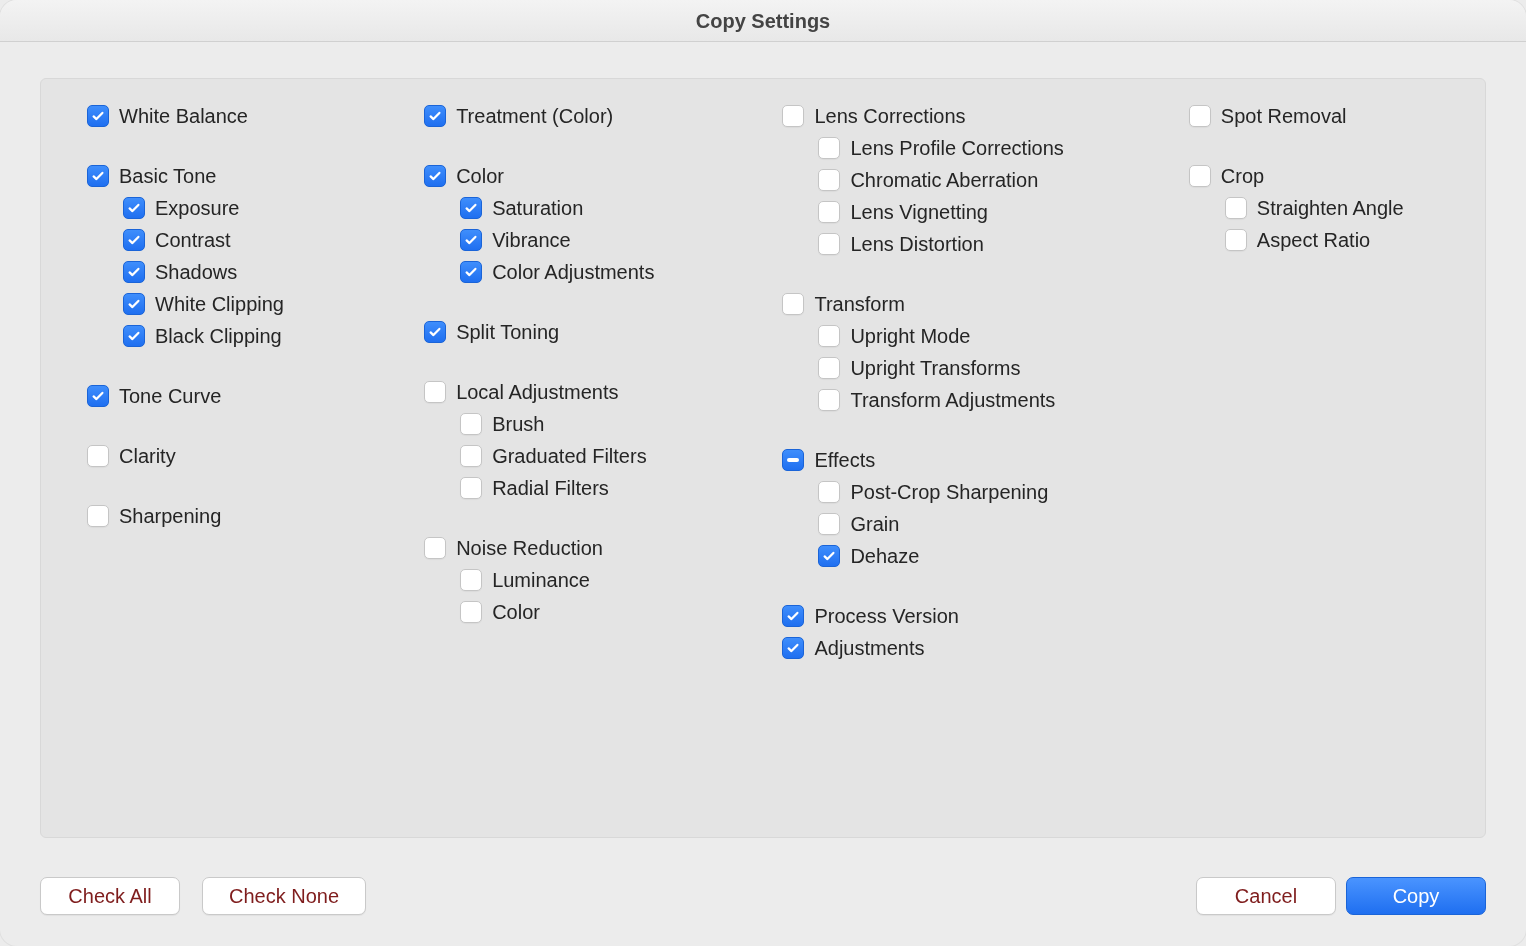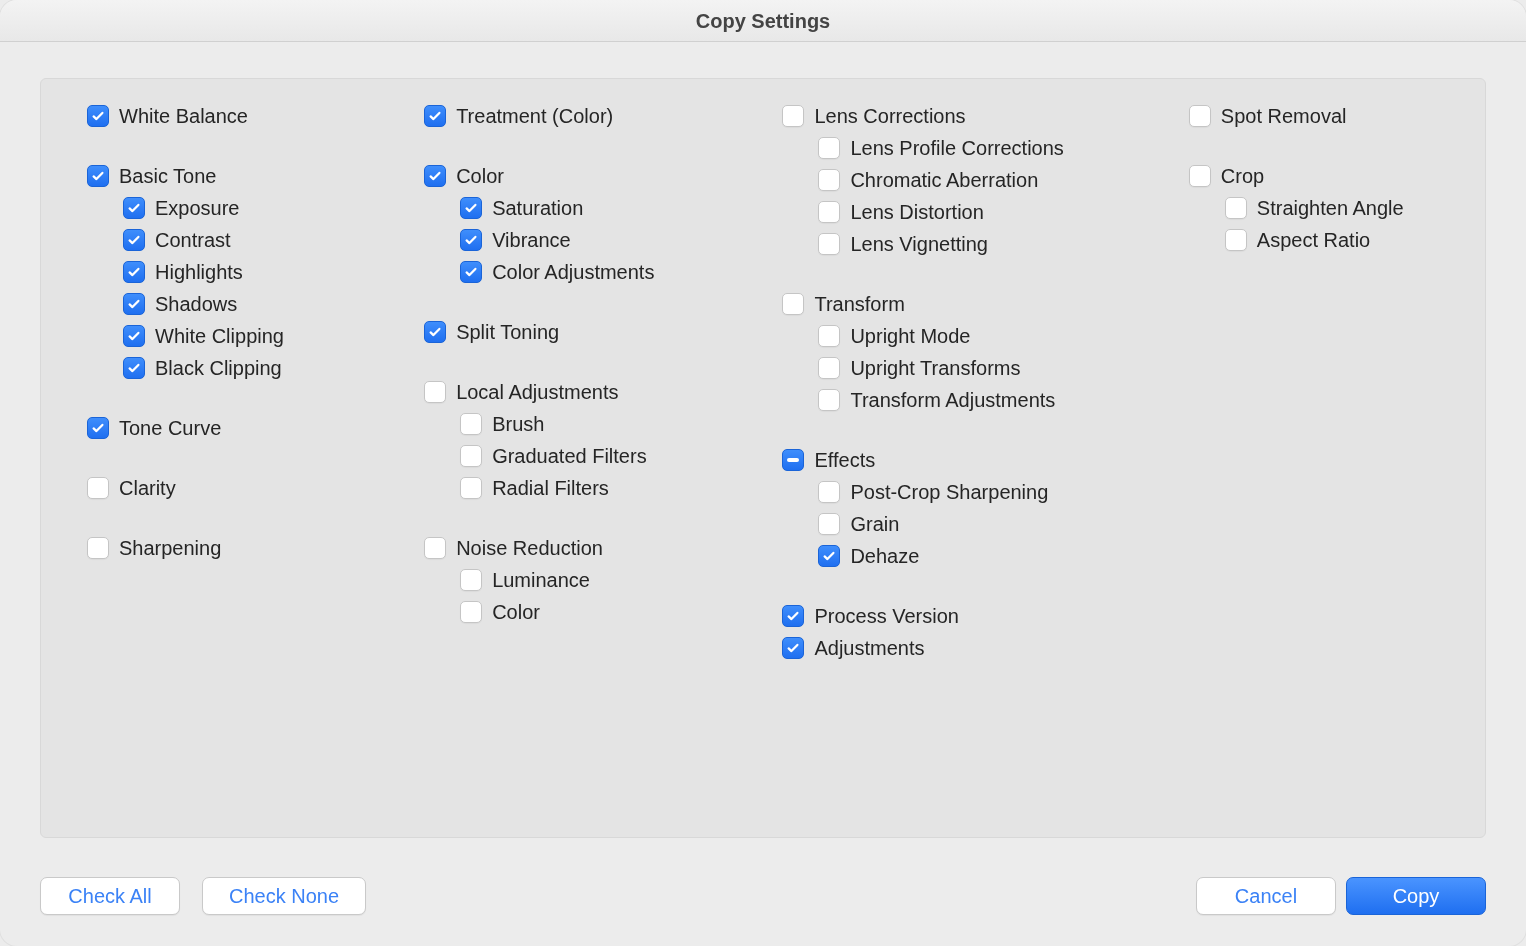--- a/index.html
+++ b/index.html
@@ -107,21 +107,21 @@
     display: flex;
     align-items: center;
     justify-content: center;
     cursor: pointer;
     user-select: none;
   }
   .btn.normal {
     background: #ffffff;
     border: 1px solid #c9c9c9;
     box-shadow: 0 1px 1px rgba(0,0,0,0.05);
-    color: #3b82f6;
+    color: #7f1d1d;
   }
   .btn.primary {
     background: linear-gradient(#4a94ff, #1f6ff0);
     border: 1px solid #1a64d8;
     color: #fff;
   }
 </style>
 </head>
 <body>
 
@@ -162,28 +162,20 @@
               </svg>
             </div>
             <span class="lbl">Contrast</span>
           </div>
           <div class="row sub">
             <div class="cbox checked">
               <svg viewBox="0 0 16 16">
                 <path d="M3 8.5 L6.2 11.5 L13 4.5"></path>
               </svg>
             </div>
-            <span class="lbl">Highlights</span>
-          </div>
-          <div class="row sub">
-            <div class="cbox checked">
-              <svg viewBox="0 0 16 16">
-                <path d="M3 8.5 L6.2 11.5 L13 4.5"></path>
-              </svg>
-            </div>
             <span class="lbl">Shadows</span>
           </div>
           <div class="row sub">
             <div class="cbox checked">
               <svg viewBox="0 0 16 16">
                 <path d="M3 8.5 L6.2 11.5 L13 4.5"></path>
               </svg>
             </div>
             <span class="lbl">White Clipping</span>
           </div>
@@ -305,25 +297,25 @@
           <div class="row sub">
             <div class="cbox unchecked"></div>
             <span class="lbl">Lens Profile Corrections</span>
           </div>
           <div class="row sub">
             <div class="cbox unchecked"></div>
             <span class="lbl">Chromatic Aberration</span>
           </div>
           <div class="row sub">
             <div class="cbox unchecked"></div>
+            <span class="lbl">Lens Vignetting</span>
+          </div>
+          <div class="row sub">
+            <div class="cbox unchecked"></div>
             <span class="lbl">Lens Distortion</span>
-          </div>
-          <div class="row sub">
-            <div class="cbox unchecked"></div>
-            <span class="lbl">Lens Vignetting</span>
           </div>
           <div class="row spacer"></div>
           <div class="row">
             <div class="cbox unchecked"></div>
             <span class="lbl">Transform</span>
           </div>
           <div class="row sub">
             <div class="cbox unchecked"></div>
             <span class="lbl">Upright Mode</span>
           </div>

